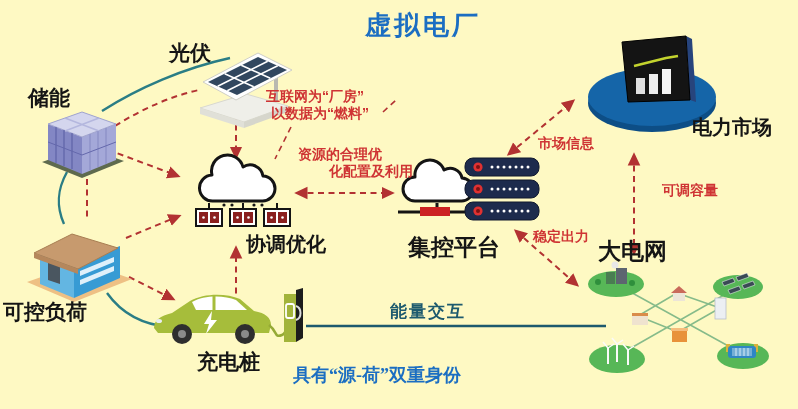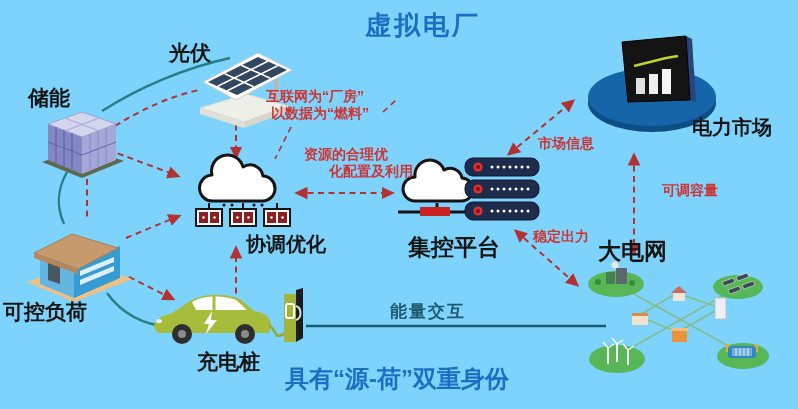--- a/index.html
+++ b/index.html
@@ -1,17 +1,17 @@
 <!DOCTYPE html>
 <html><head>
 <meta charset="utf-8">
 <style>
   html,body{margin:0;padding:0;background:#fff;}
   .canvas{
-    position:relative;width:798px;height:409px;background:#7dd3fc;overflow:hidden;
+    position:relative;width:798px;height:409px;background:#fef9c3;overflow:hidden;
     font-family:"Liberation Sans","DejaVu Sans",sans-serif;
   }
   .layer{position:absolute;left:0;top:0;}
   .label{position:absolute;font-weight:bold;color:#151515;white-space:nowrap;line-height:1.1;}
   .red-note{position:absolute;font-weight:bold;color:#cf3434;white-space:nowrap;line-height:1.1;font-size:14px;}
   .blue-text{position:absolute;font-weight:bold;color:#1b6ec2;white-space:nowrap;line-height:1.1;}
   .teal-text{position:absolute;font-weight:bold;color:#1d5a6e;white-space:nowrap;font-size:17px;letter-spacing:2px;}
   svg{display:block;overflow:visible;}
   .icon{position:absolute;}
 </style>
@@ -231,23 +231,23 @@
   <div class="label" style="left:28px;top:86px;font-size:21px;">储能</div>
   <div class="label" style="left:3px;top:300px;font-size:21px;text-align:right;">可控负荷</div>
   <div class="label" style="left:197px;top:350px;font-size:21px;">充电桩</div>
   <div class="label" style="left:246px;top:233px;font-size:20px;">协调优化</div>
   <div class="label" style="left:408px;top:235px;font-size:23px;">集控平台</div>
   <div class="label" style="left:692px;top:116px;font-size:20px;">电力市场</div>
   <div class="label" style="left:598px;top:239px;font-size:23px;">大电网</div>
 
   <div class="red-note" style="left:266px;top:89px;">互联网为“厂房”</div>
   <div class="red-note" style="left:271px;top:106px;">以数据为“燃料”</div>
-  <div class="red-note" style="left:298px;top:147px;margin-left:6px;">资源的合理优</div>
+  <div class="red-note" style="left:298px;top:147px;">资源的合理优</div>
   <div class="red-note" style="left:301px;top:164px;margin-left:28px;">化配置及利用</div>
   <div class="red-note" style="left:538px;top:136px;">市场信息</div>
   <div class="red-note" style="left:662px;top:183px;">可调容量</div>
   <div class="red-note" style="left:533px;top:229px;">稳定出力</div>
 
   <div class="teal-text" style="left:390px;top:300px;">能量交互</div>
 
-  <div class="blue-text" style="left:285px;top:366px;font-size:24px;">具有“源-荷”双重身份</div>
+  <div class="blue-text" style="left:293px;top:366px;font-size:18px;font-family:Liberation Serif, serif;">具有“源-荷”双重身份</div>
 
 </div>
 
 </body></html>

